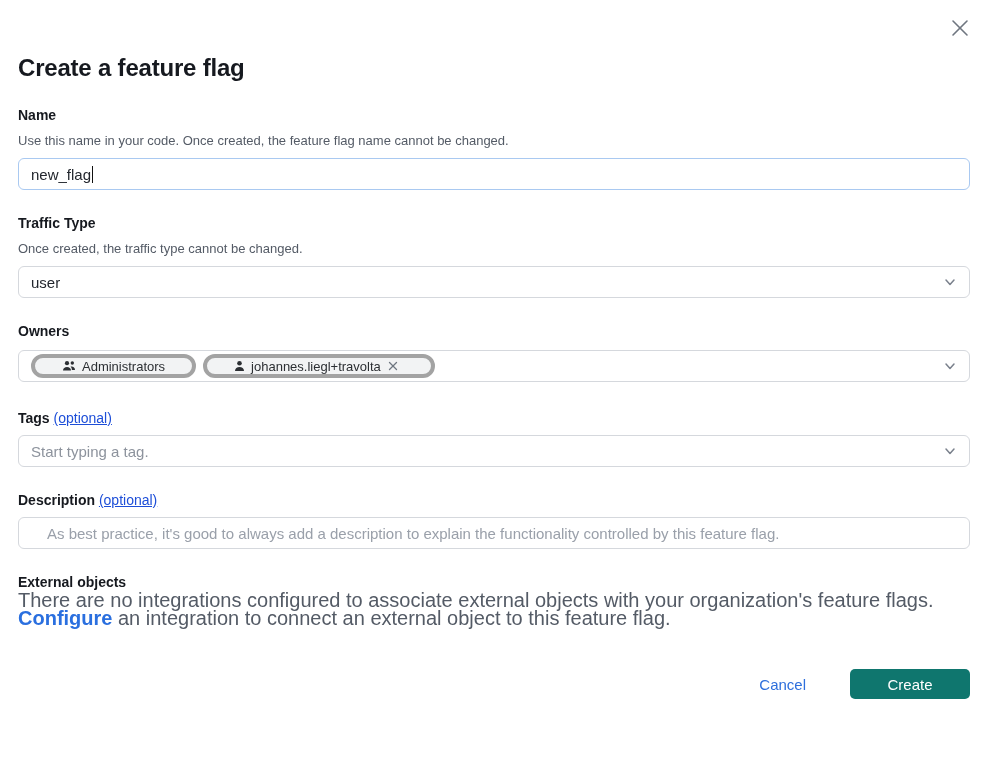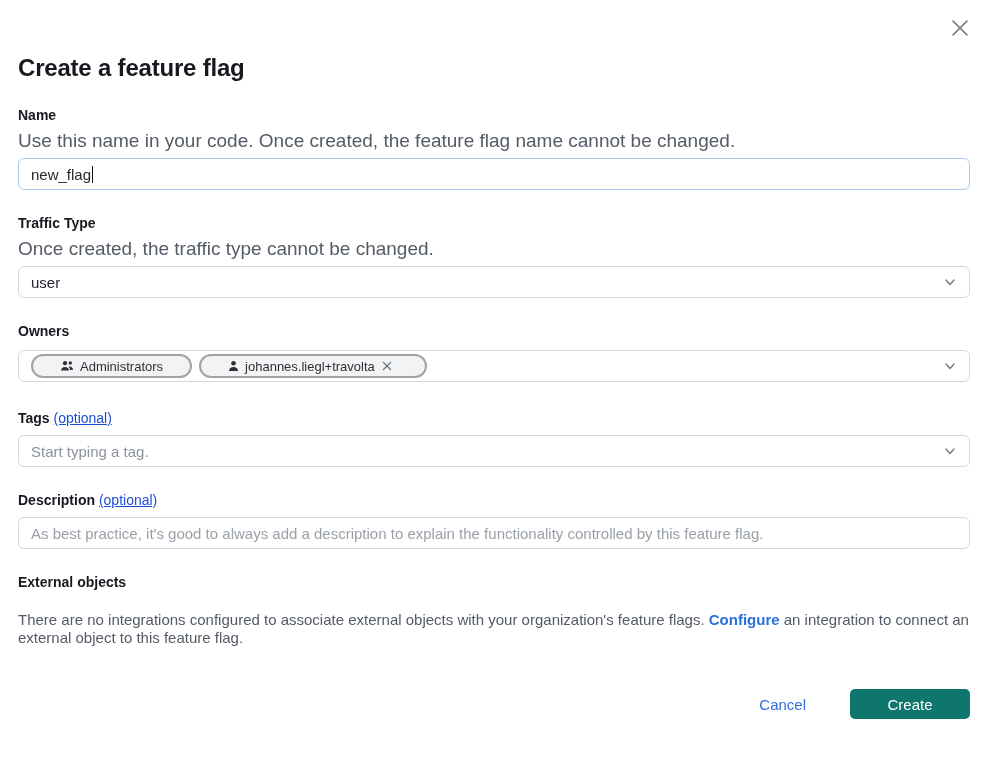--- a/index.html
+++ b/index.html
@@ -33,21 +33,21 @@
     margin-top: 25px;
     font-size: 14px; font-weight: 700;
     color: #16191f;
     line-height: 17px;
   }
   .field-label .optional {
     font-weight: 400; color: #1d4ed8; text-decoration: underline;
   }
   .field-desc {
     margin-top: 8px;
-    font-size: 19px; color: #545b66;
+    font-size: 13px; color: #545b66;
     line-height: 18px;
   }
   .input-box {
     margin-top: 8px;
     height: 32px;
     width: 952px;
     border: 1px solid #d5d8dd;
     border-radius: 6px;
     display: flex; align-items: center;
     padding: 0 12px;
@@ -64,50 +64,50 @@
     margin-left: 1px;
     vertical-align: middle;
   }
   .select-box { justify-content: space-between; cursor: pointer; }
   .chev { flex: 0 0 auto; margin-left: 8px; }
   .chips-row { display: flex; align-items: center; gap: 7px; }
   .chip {
     display: inline-flex; align-items: center;
     height: 24px;
     padding: 0 27px;
-    border: 2px solid #a3a3a3;
+    border: 4px solid #a3a3a3;
     border-radius: 12px;
     background: #f2f3f4;
     font-size: 13px;
     color: #2c2f33;
     cursor: pointer;
     white-space: nowrap;
   }
   .chip svg { margin-right: 6px; }
   .chip .chip-remove {
     margin-left: 7px;
     display: inline-flex; align-items: center;
     cursor: pointer;
   }
   .ext-text {
-    margin-top: 20px;
-    font-size: 15px; color: #545b66;
+    margin-top: 0;
+    font-size: 20px; color: #545b66;
     line-height: 18px;
     width: 952px;
   }
   .ext-link {
     color: #2a6fdf; font-weight: 700;
     text-decoration: none; cursor: pointer;
   }
   input.text-input {
     margin-top: 8px;
     height: 32px; width: 952px;
     border: 1px solid #d5d8dd;
     border-radius: 6px;
-    padding: 0 12px;
+    padding: 0 28px;
     font-size: 15px;
     font-family: inherit;
     color: #23272e;
     outline: none;
   }
   input.text-input::placeholder { color: #9aa0aa; opacity: 1; }
   .footer {
     margin-top: 42px;
     display: flex; align-items: center; justify-content: flex-end;
   }

